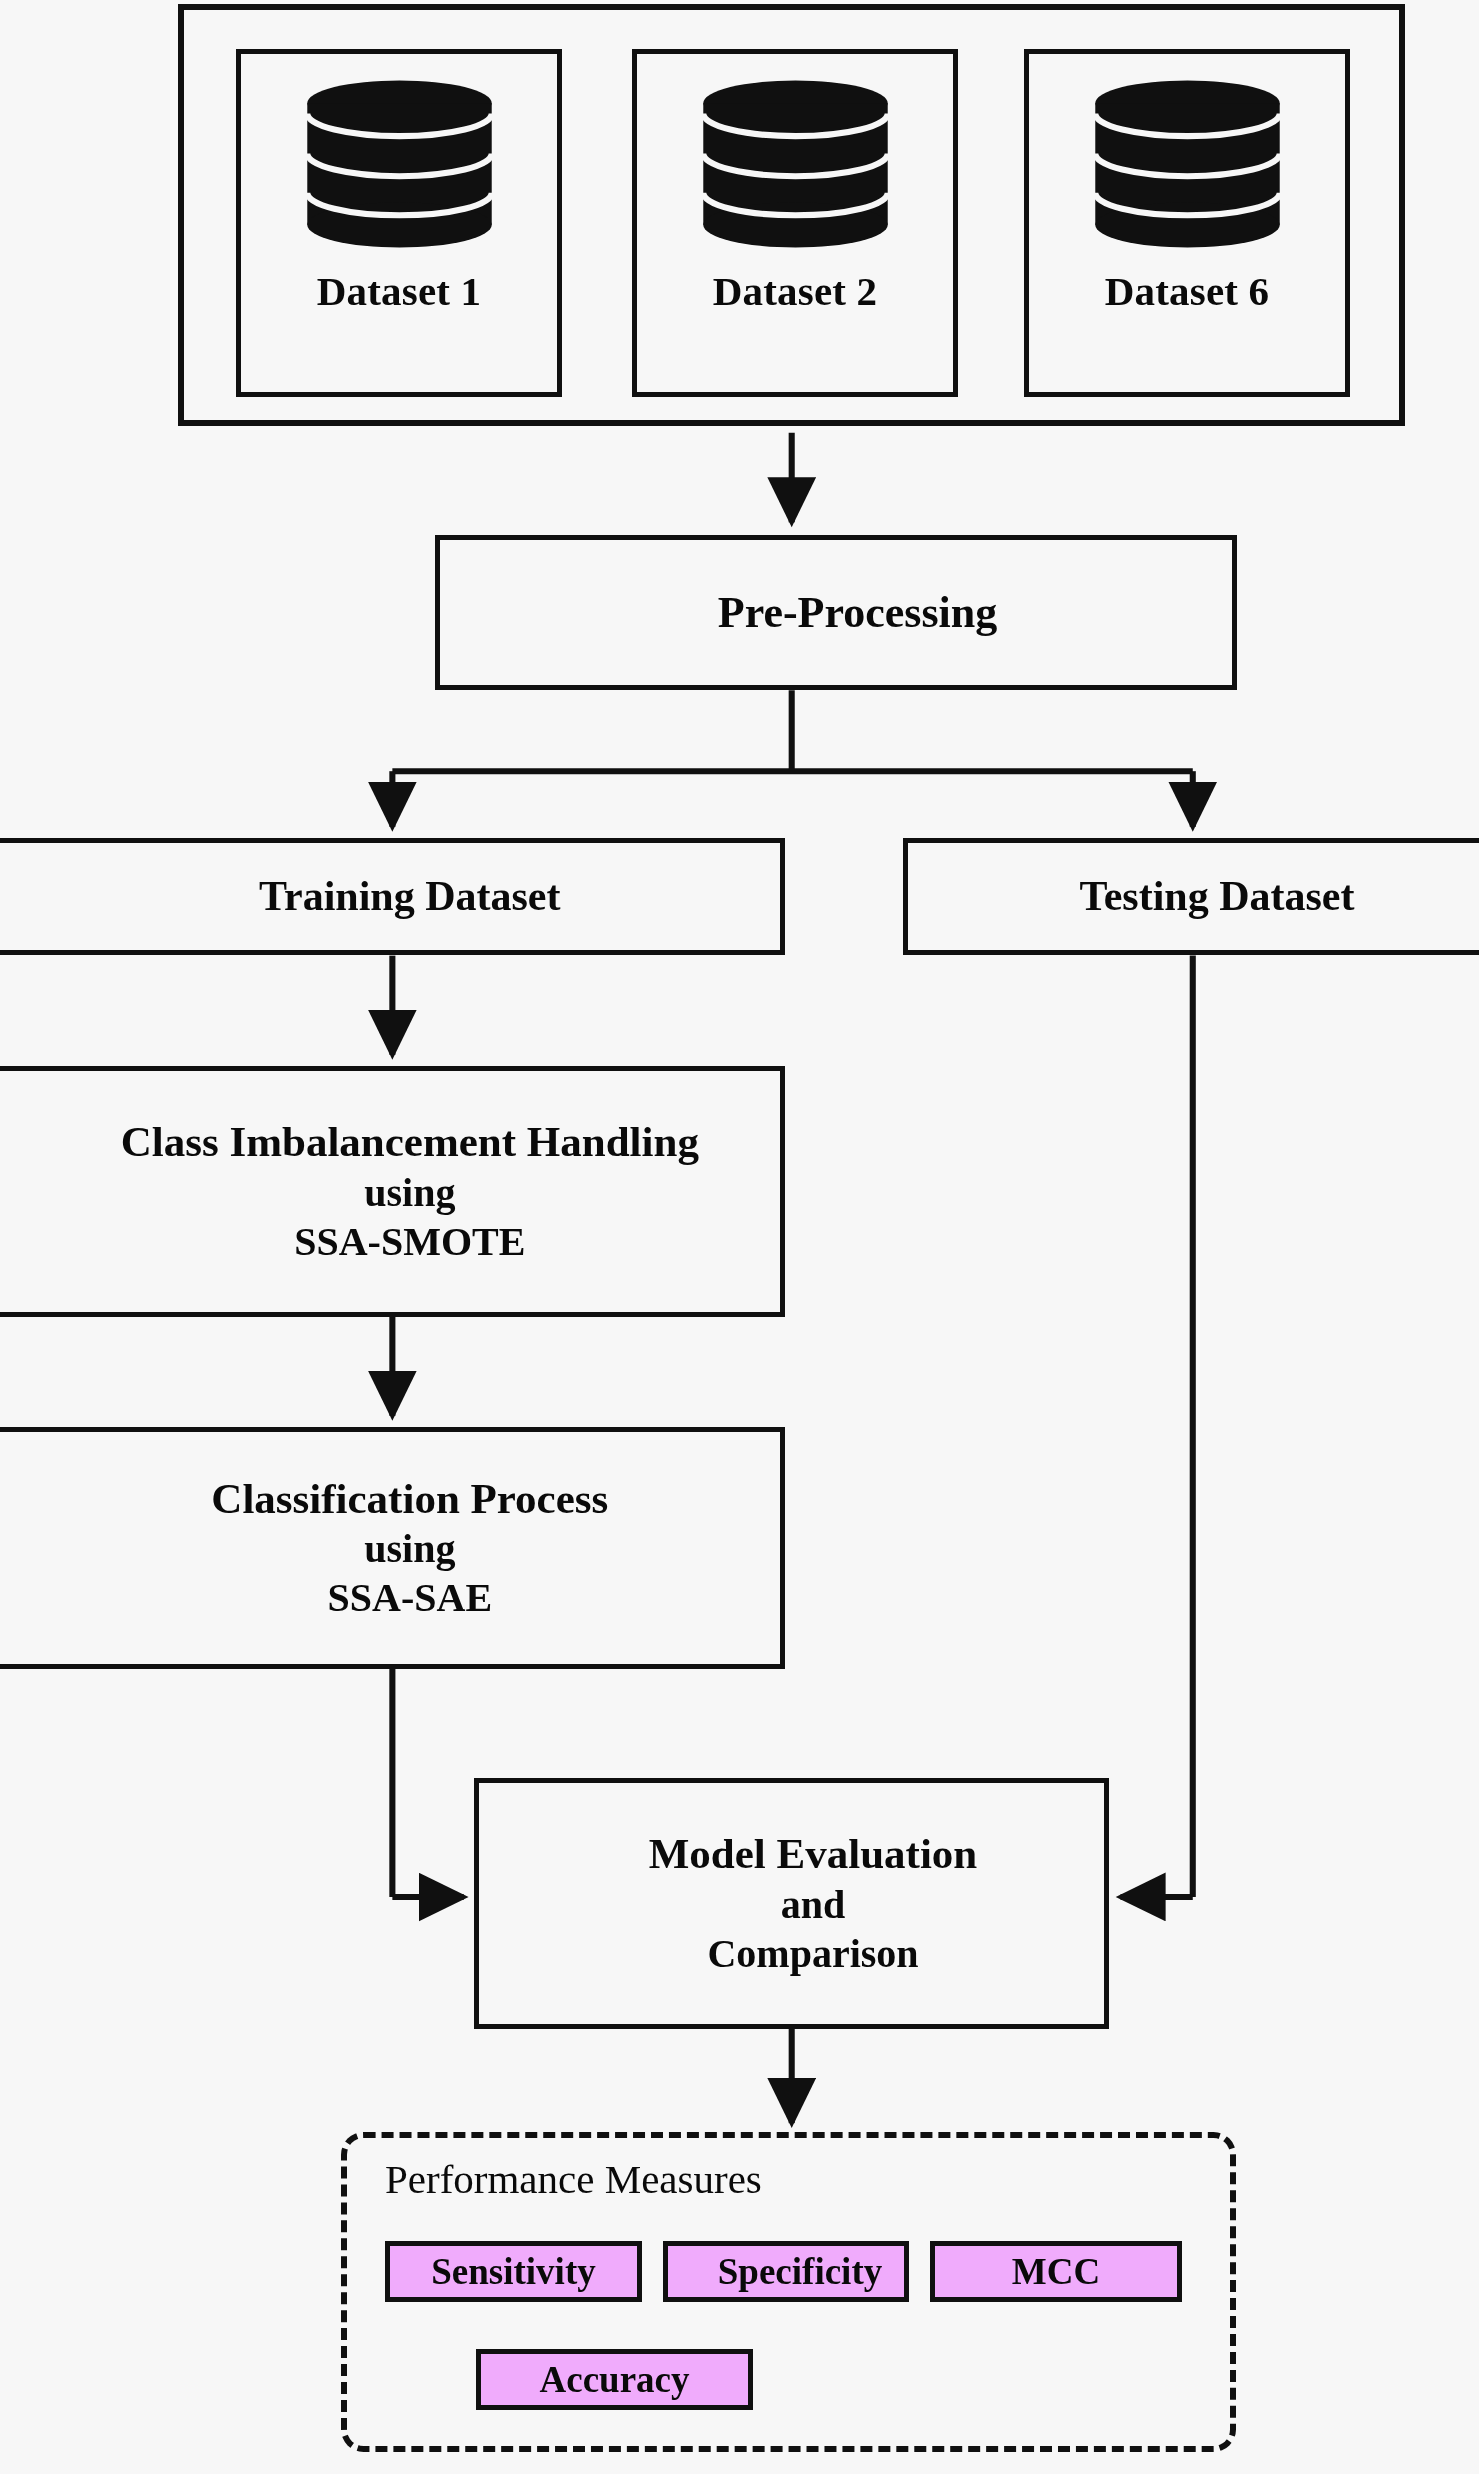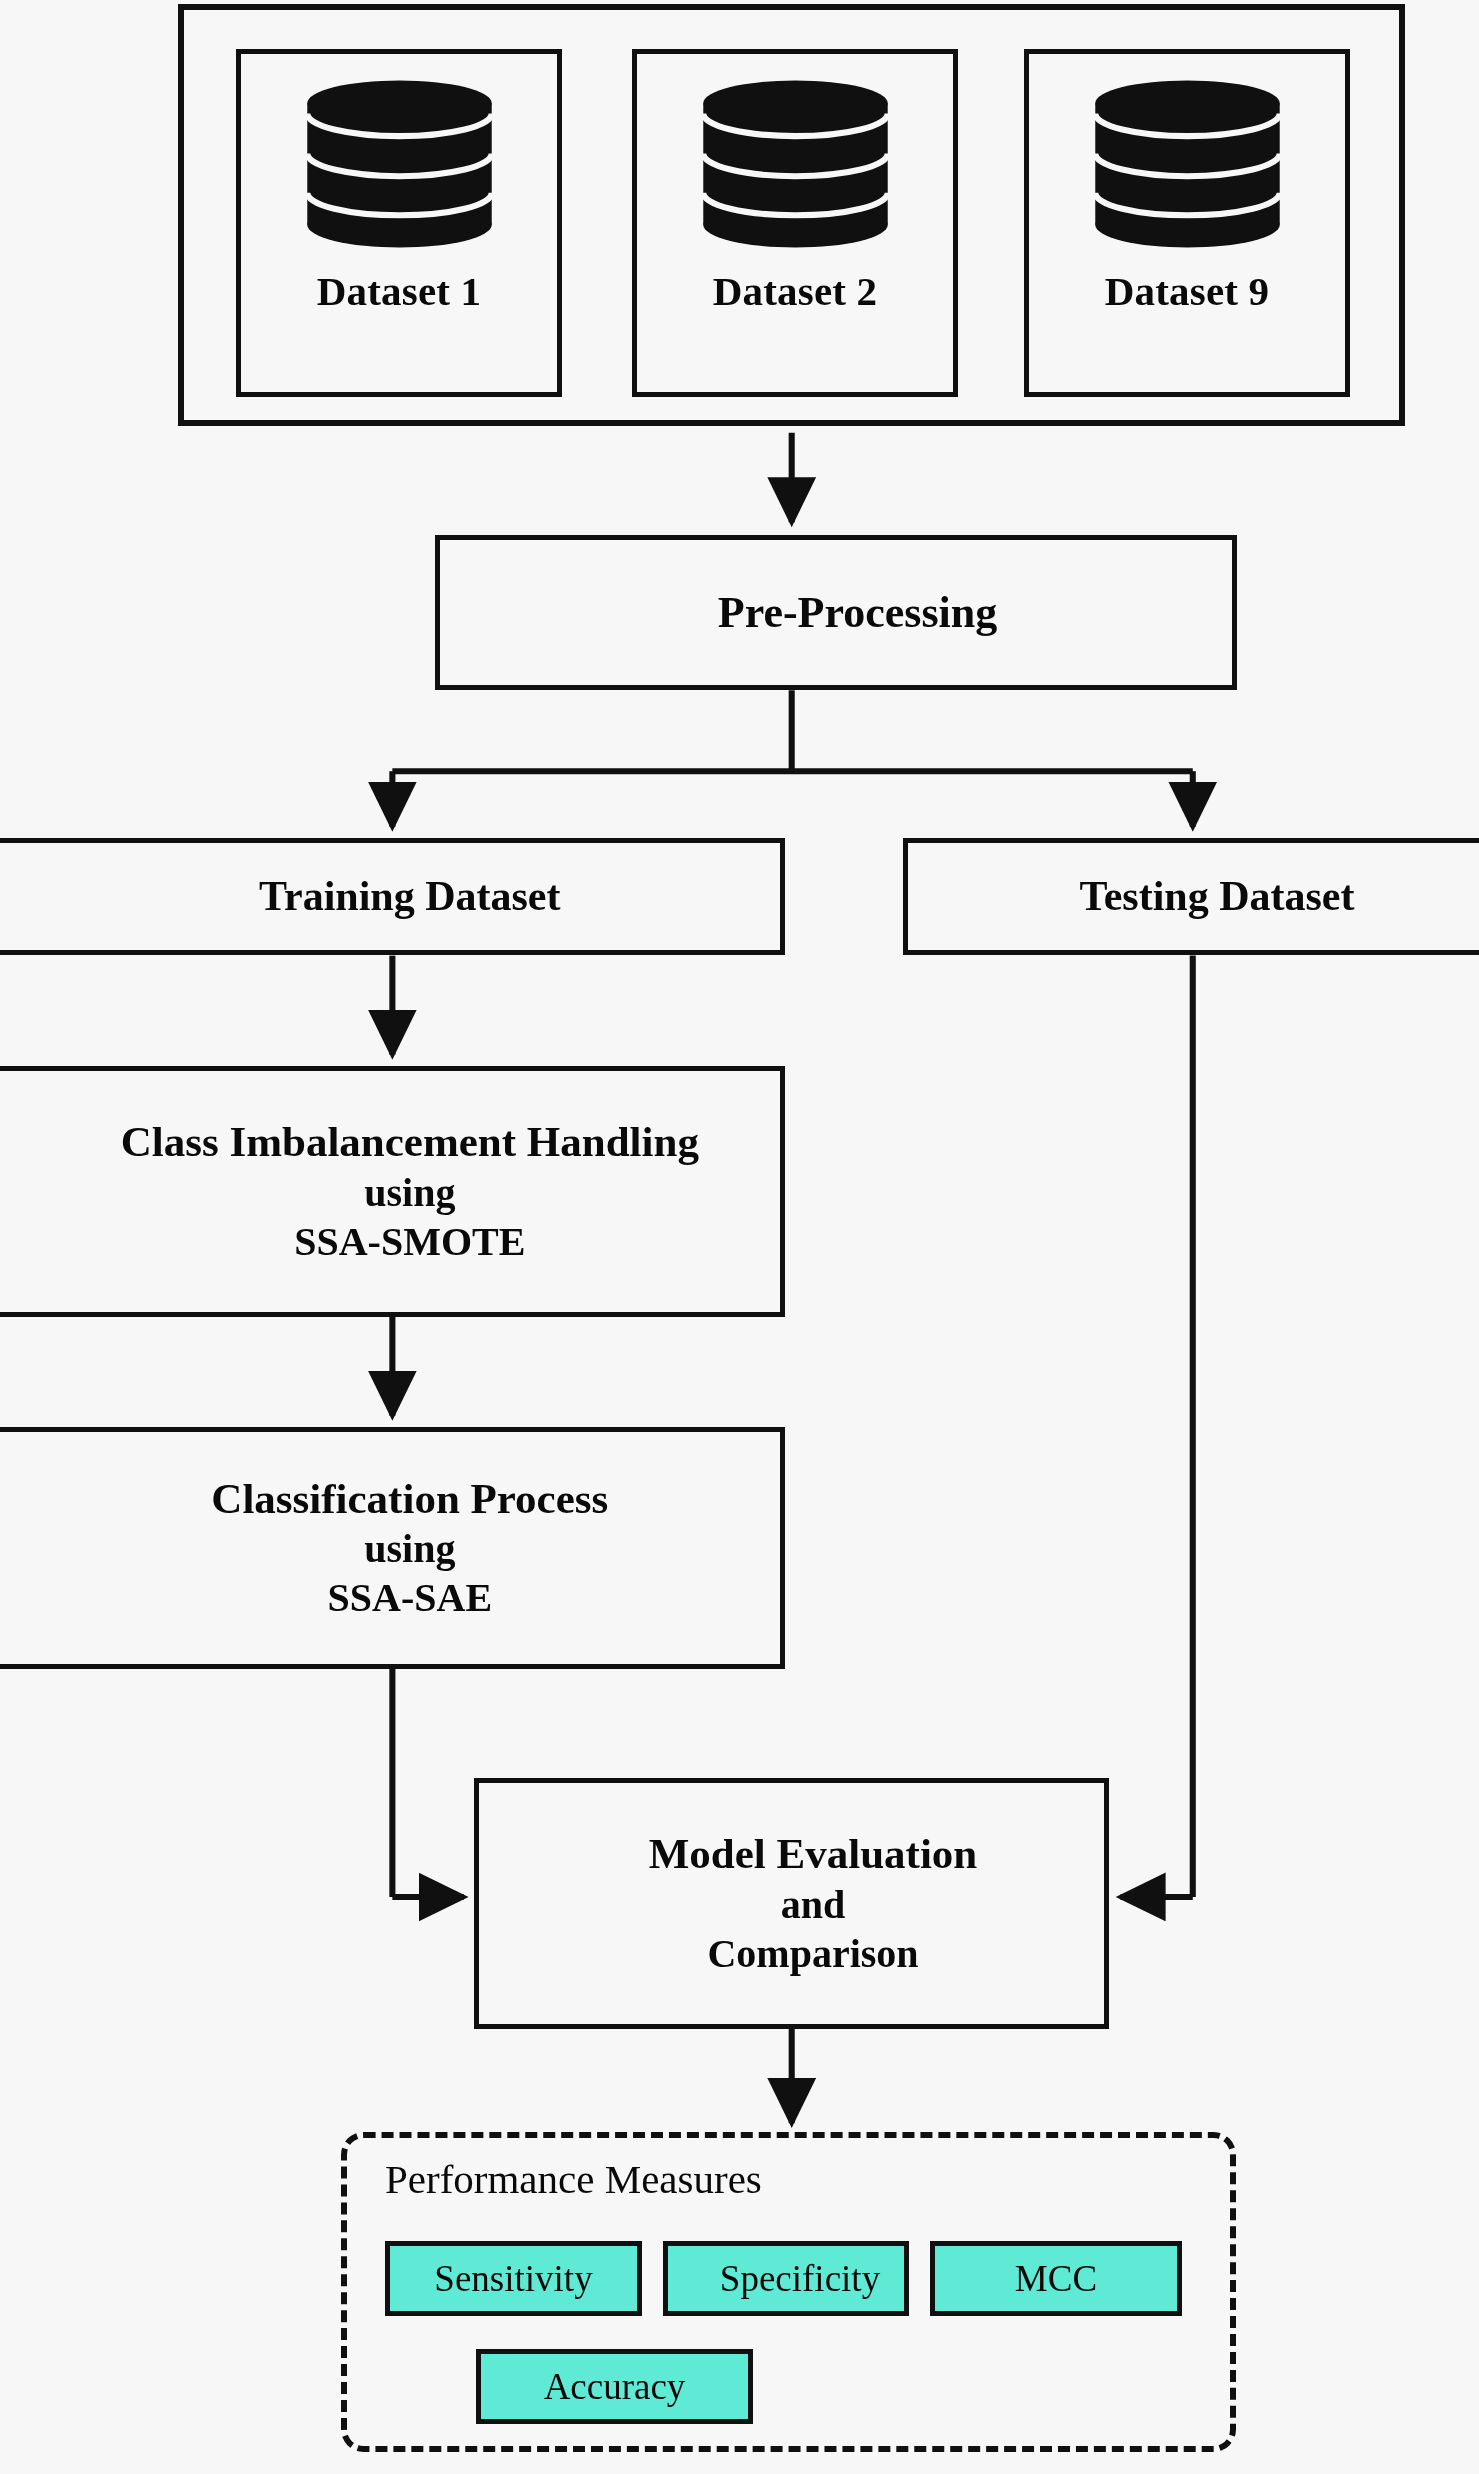--- a/index.html
+++ b/index.html
@@ -64,23 +64,23 @@
     border:6px dashed #101010;border-radius:22.6px;background:#f7f7f7;box-sizing:border-box;
   }
   #pm-title{
     position:absolute;left:38px;top:17.4px;font-size:41px;font-weight:normal;color:#0a0a0a;
     font-family:"Liberation Serif", serif;
   }
   .metric-row{position:absolute;display:flex;}
   #metric-row-1{left:38px;top:103px;gap:21px;}
   #metric-row-2{left:129px;top:211px;gap:24px;}
   .metric-box{
-    border:5.2px solid #101010;background:#5eead4;box-sizing:border-box;
-    height:75px;display:flex;align-items:center;justify-content:center;
-    font-size:37px;font-weight:normal;color:#0a0a0a;
+    border:5.2px solid #101010;background:#f0abfc;box-sizing:border-box;
+    height:61px;display:flex;align-items:center;justify-content:center;
+    font-size:37px;font-weight:bold;color:#0a0a0a;
     font-family:"Liberation Serif", serif;
   }
   .metric-box.w-sens{width:257px;}
   .metric-box.w-spec{width:246px;padding-left:28px;}
   .metric-box.w-mcc{width:252px;}
   .metric-box.w-acc{width:277px;}
   .metric-box.w-f{width:261px;}
 </style>
 </head>
 <body>
@@ -144,21 +144,21 @@
 
     <div class="dataset-card" id="dataset-card-3">
       <svg class="db-icon" viewBox="0 0 226 200" xmlns="http://www.w3.org/2000/svg">
         <ellipse cx="113" cy="30" rx="106" ry="26" fill="#101010"></ellipse>
         <rect x="7" y="30" width="212" height="140" fill="#101010"></rect>
         <ellipse cx="113" cy="170" rx="106" ry="26" fill="#101010"></ellipse>
         <path d="M7,42 a106,26 0 0 0 212,0" fill="none" stroke="#f7f7f7" stroke-width="7"></path>
         <path d="M7,88 a106,26 0 0 0 212,0" fill="none" stroke="#f7f7f7" stroke-width="7"></path>
         <path d="M7,133 a106,26 0 0 0 212,0" fill="none" stroke="#f7f7f7" stroke-width="7"></path>
       </svg>
-      <div class="dataset-label">Dataset 9</div>
+      <div class="dataset-label">Dataset 6</div>
     </div>
   </div>
 
   <div class="box" id="pre-processing">
     <div class="lbl">Pre-Processing</div>
   </div>
 
   <div class="box" id="training-dataset">
     <div class="lbl">Training Dataset</div>
   </div>

